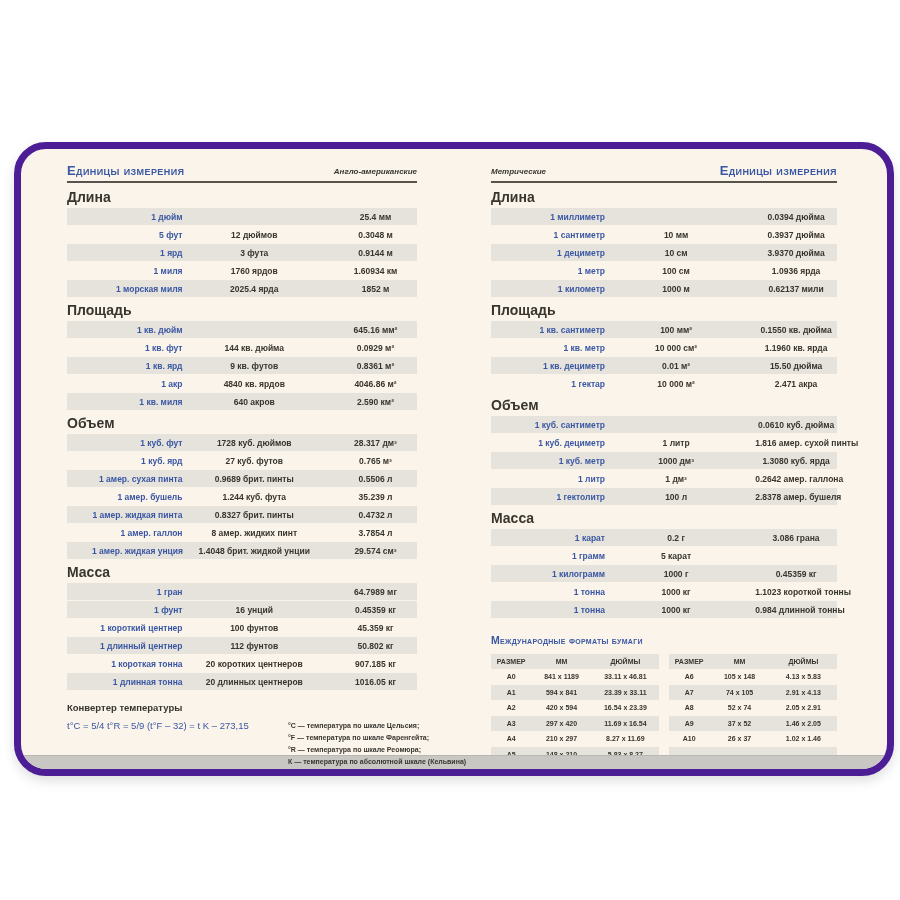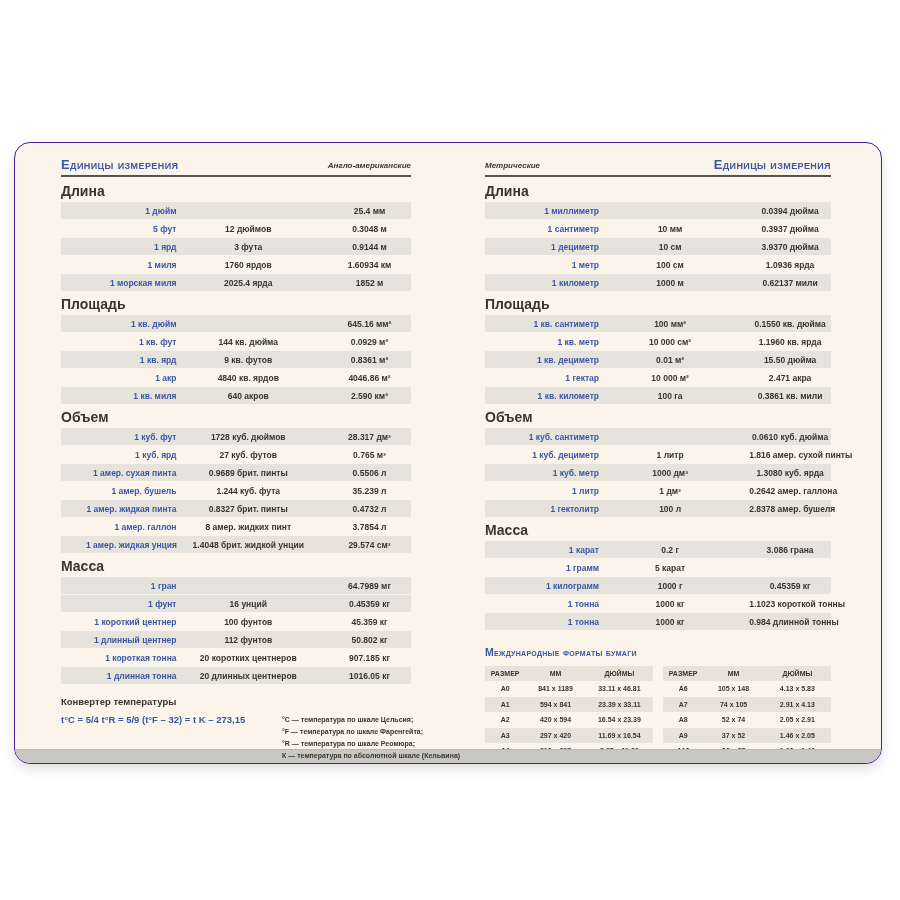--- a/index.html
+++ b/index.html
@@ -3,21 +3,21 @@
 <meta charset="utf-8">
 <style>
   html,body{margin:0;padding:0;}
   body{
     width:900px;height:900px;position:relative;background:#ffffff;
     font-family:"Liberation Sans", sans-serif;
     -webkit-font-smoothing:antialiased;
   }
   .card{
     position:absolute;left:14px;top:142px;width:866px;height:620px;
-    background:var(--cream);border:1px solid #4c1d95;border-radius:16px;
+    background:var(--cream);border:7px solid #4c1d95;border-radius:32px;
     box-shadow:0 5px 12px rgba(0,0,0,.13);overflow:hidden;
   }
   .card-bottom{
     position:absolute;left:0;right:0;bottom:0;height:13px;
     background:#c9c7c3;border-top:1px solid #b9b7b3;
   }
   .spread{display:flex;height:calc(100% - 13px);}
   .page{width:50%;box-sizing:border-box;padding-top:15px;}
   .page.left{padding-left:46px;}
   .page.right{padding-left:37px;}
@@ -29,21 +29,21 @@
   .rule{height:2px;background:#57534c;margin-top:4px;margin-bottom:6px;}
   .section-title{font-size:14px;font-weight:bold;color:#38352f;margin:5px 0 3px;}
   .row{display:flex;align-items:center;height:17px;margin-bottom:1px;font-size:8.5px;font-weight:bold;color:#38352f;}
   .row.shaded{background:var(--shade);}
   .c1{width:37%;text-align:right;color:var(--blue);padding-right:14px;box-sizing:border-box;white-space:nowrap;padding-left:25px;}
   .c2{width:33%;text-align:center;white-space:nowrap;}
   .c3{width:30%;text-align:center;padding-left:22px;box-sizing:border-box;white-space:nowrap;}
   .temp{margin-top:12px;width:414px;position:relative;z-index:1;}
   .temp-title{font-size:9.5px;font-weight:bold;color:#38352f;}
   .temp-flex{display:flex;margin-top:7px;}
-  .temp-formula{color:var(--blue);font-size:9.5px;font-weight:bold;width:50%;white-space:nowrap;}
+  .temp-formula{color:var(--blue);font-size:9.5px;font-weight:normal;width:50%;white-space:nowrap;}
   .temp-notes{font-size:7px;font-weight:bold;color:#38352f;line-height:1.7;margin-left:14px;}
   .formats-title{color:var(--blue);font-size:10.5px;font-weight:bold;font-variant:small-caps;letter-spacing:.3px;margin:16px 0 8px;}
   .formats{display:flex;gap:10px;}
   .ftable{width:50%;}
   .frow{display:flex;align-items:center;height:14.5px;margin-bottom:1px;font-size:7px;font-weight:bold;color:#38352f;}
   .frow.shaded{background:var(--shade);}
   .fc1{width:24%;text-align:center;}
   .fc2{width:36%;text-align:center;}
   .fc3{width:40%;text-align:center;}
 </style>
@@ -255,25 +255,20 @@
               <div class="row shaded">
                 <div class="c1">1 кв. дециметр</div>
                 <div class="c2">0.01 м²</div>
                 <div class="c3">15.50 дюйма</div>
               </div>
               <div class="row">
                 <div class="c1">1 гектар</div>
                 <div class="c2">10 000 м²</div>
                 <div class="c3">2.471 акра</div>
               </div>
-              <div class="row shaded">
-                <div class="c1">1 кв. километр</div>
-                <div class="c2">100 га</div>
-                <div class="c3">0.3861 кв. мили</div>
-              </div>
             </div>
             <div class="section">
               <div class="section-title">Объем</div>
               <div class="row shaded">
                 <div class="c1">1 куб. сантиметр</div>
                 <div class="c2"></div>
                 <div class="c3">0.0610 куб. дюйма</div>
               </div>
               <div class="row">
                 <div class="c1">1 куб. дециметр</div>

